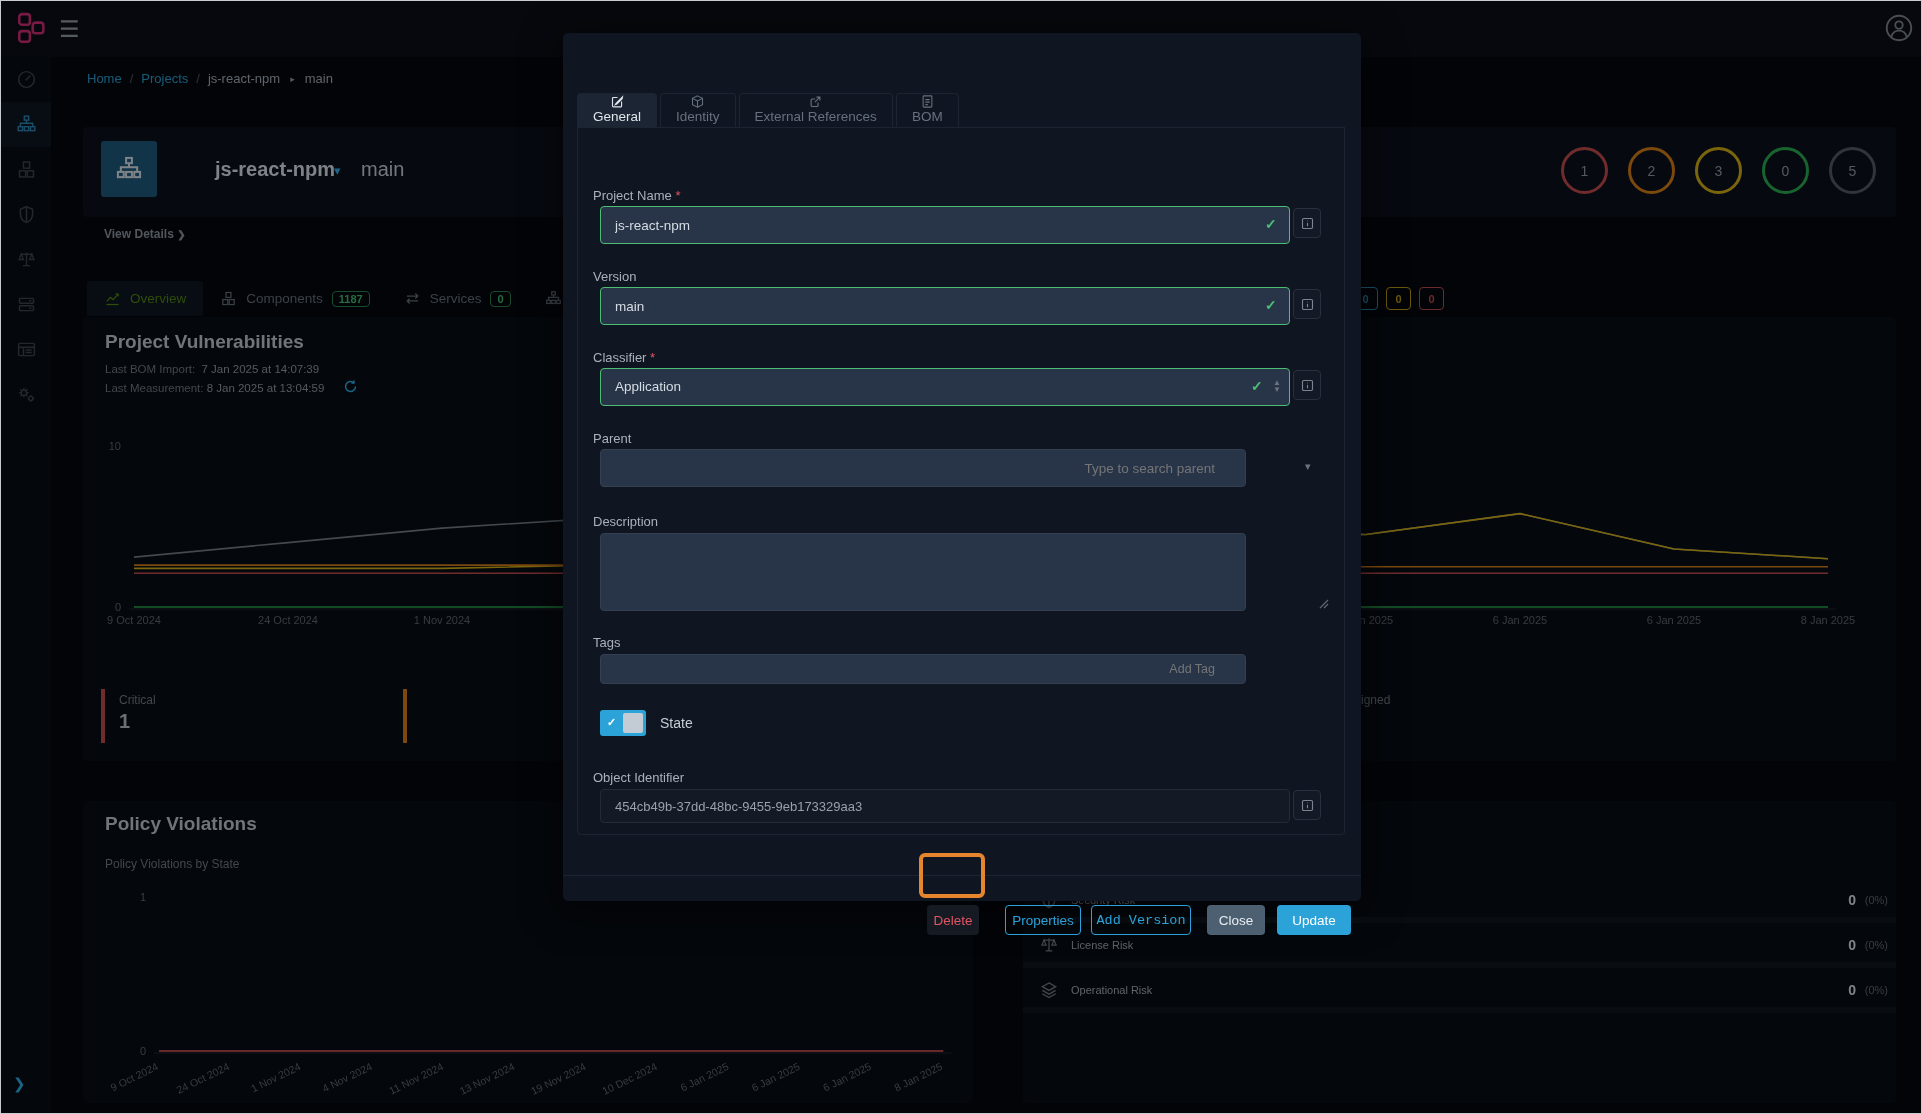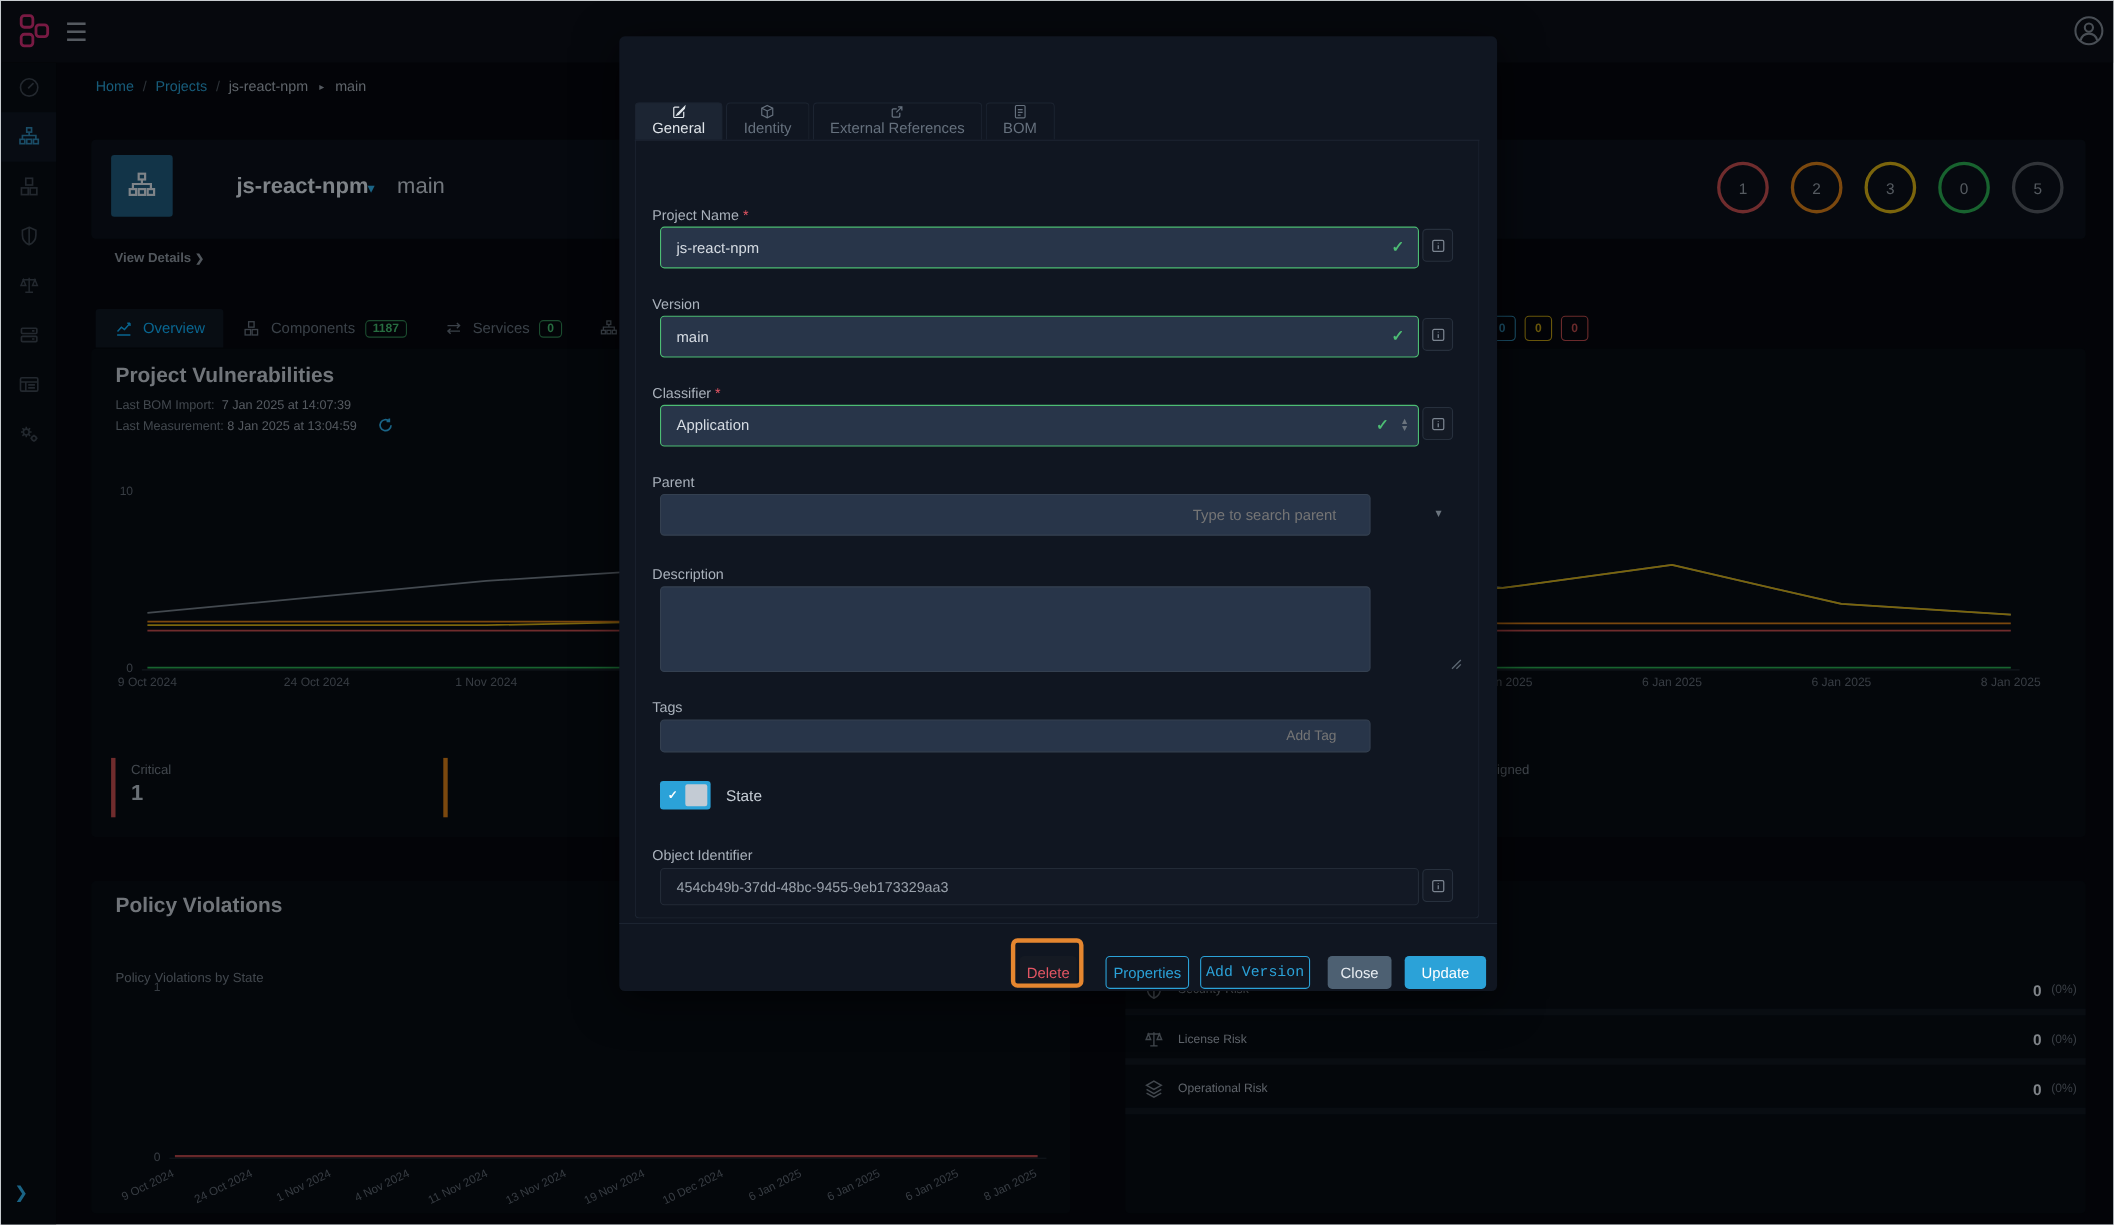--- a/index.html
+++ b/index.html
@@ -35,21 +35,21 @@
   #proj-caret { left:333px; top:162px; color:#2ba2d8; font-size:13px; cursor:pointer; }
   #proj-version { left:360px; top:157px; font-size:20px; color:#b9c1ca; }
   #view-details { left:103px; top:226px; font-size:12px; font-weight:600; color:#858d97; cursor:pointer; }
   #view-details .vd-caret { font-size:10px; }
   #rings { left:1560px; top:146px; display:flex; gap:20px; }
   .ring { width:47px; height:47px; border-radius:50%; border:3.5px solid; display:flex; align-items:center; justify-content:center; font-size:14px; color:#8a929c; }
 
   
   #maintabs { left:86px; top:280px; display:flex; height:35px; }
   .mtab { display:flex; align-items:center; gap:9px; padding:0 17px; font-size:13.5px; color:#5f6a76; cursor:pointer; border-radius:3px 3px 0 0; }
-  .mtab.active { background:#0e1520; color:#0ea5e9;text-align:center; }
+  .mtab.active { background:#0e1520; color:#4d7c0f;text-align:center; }
   .mtab svg { width:17px; height:17px; }
   .badge { font-size:11px; font-weight:700; padding:1px 6px; border:1px solid; border-radius:4px; }
   .badge.green { color:#3fae68; border-color:#2c7a4c; }
   #right-badges { left:1352px; top:286px; display:flex; gap:8px; }
   .rbadge { min-width:25px; height:23px; display:flex; align-items:center; justify-content:center; font-size:11px; font-weight:700; border:1px solid; border-radius:4px; }
 
   
   .panel { background:#070c13; border-radius:4px; }
   #vulnpanel { left:82px; top:316px; width:1813px; height:444px; }
   #vp-title { left:104px; top:330px; font-size:19px; font-weight:600; color:#b6bdc6; }
@@ -59,21 +59,21 @@
   #meta2 { left:104px; top:381px; }
   #refresh-ic { left:342px; top:378px; color:#2ba2d8; width:15px; height:15px; cursor:pointer; }
   #vulnchart { left:100px; top:430px; }
   #statrow { left:0px; top:688px; width:1813px; height:56px; }
   .stat { position:absolute; top:0; width:290px; height:54px; border-left:4px solid; padding:4px 0 0 14px; }
   .stat .sl { font-size:12px; color:#6b747e; }
   .stat .sv { font-size:20px; font-weight:700; color:#aab3bd; margin-top:3px; }
 
   #polpanel { left:82px; top:800px; width:890px; height:302px; }
   #pp-title { left:104px; top:812px; font-size:19px; font-weight:600; color:#b6bdc6; }
-  #pp-sub { left:104px; top:881px; font-size:12px; color:#6b747e; }
+  #pp-sub { left:104px; top:856px; font-size:12px; color:#6b747e; }
   #polchart { left:100px; top:872px; }
 
   #riskpanel { left:1022px; top:800px; width:873px; height:302px; }
   .riskrow { position:absolute; left:0; width:873px; height:30px; display:flex; align-items:center; }
   .riskrow .ric { width:20px; height:20px; color:#6b747e; margin-left:16px; }
   .riskrow .rlab { font-size:11px; color:#9aa2ac; margin-left:12px; }
   .riskrow .rval { position:absolute; right:40px; font-size:14px; font-weight:700; color:#cfd6de; }
   .riskrow .rpct { position:absolute; right:8px; font-size:11px; color:#5d656f; }
   .riskbar { position:absolute; left:0; width:873px; height:6px; background:#10151d; }
 
@@ -98,21 +98,21 @@
   .sel-stepper { position:absolute; color:#6b747e; font-size:8px; line-height:7px; text-align:center; cursor:pointer; }
   .dcaret { position:absolute; color:#6b747e; font-size:11px; cursor:pointer; }
   #f-desc { height:78px; padding-top:8px; resize:none; }
   #desc-grip { position:absolute; width:10px; height:10px; }
   #f-tags { height:30px; font-size:12.5px; }
   #toggle { position:absolute; left:37px; width:46px; height:26px; background:#2ba2d8; border-radius:3px; cursor:pointer; }
   #toggle .tcheck { position:absolute; left:7px; top:6px; color:#fff; font-size:11px; font-weight:700; }
   #toggle .knob { position:absolute; right:3px; top:3px; width:20px; height:20px; background:#c3cbd4; border-radius:2px; }
   #active-label { position:absolute; left:97px; font-size:14px; color:#c6cdd5; }
   #f-oid { height:34px; background:#131925; border:1px solid #232b37; color:#99a1ab; font-size:13px; }
-  #modal-footer { left:0; top:806px; width:798px; height:54px; border-top:1px solid #1c2431; }
+  #modal-footer { left:0; top:842px; width:798px; height:54px; border-top:1px solid #1c2431; }
   .btn { position:absolute; top:29px; height:30px; border-radius:4px; font-size:13.5px; font-family:"Liberation Sans",sans-serif; display:flex; align-items:center; justify-content:center; cursor:pointer; border:none; }
   .btn.outline { background:transparent; border:1px solid #2ba2d8; color:#2ba2d8; }
   #btn-delete { left:364px; width:52px; background:#151a23; color:#e25563; }
   #btn-props { left:442px; width:76px; }
   #btn-addver { left:528px; width:100px;font-family:Liberation Mono, monospace; }
   #btn-close { left:644px; width:58px; background:#4d6072; color:#e8edf2; }
   #btn-update { left:714px; width:74px; background:#2ba2d8; color:#fff; }
   #annotation { left:918px; top:852px; width:66px; height:45px; border:4px solid #e5862f; border-radius:6px; z-index:55; pointer-events:none; }
 
   svg.icon { display:block; }

